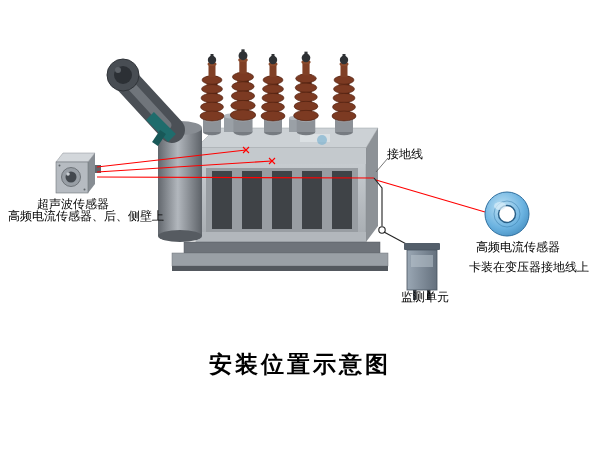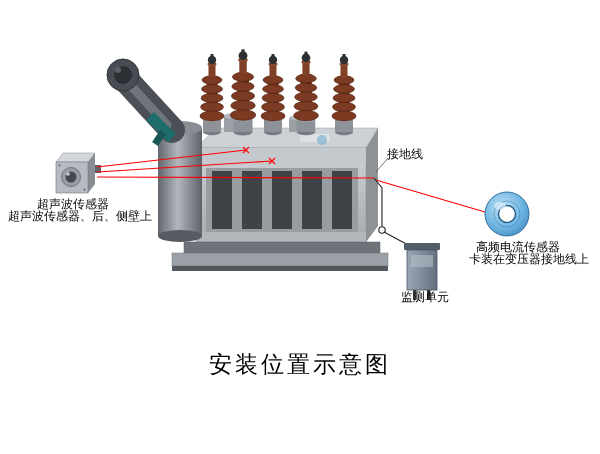--- a/index.html
+++ b/index.html
@@ -18,21 +18,21 @@
     color:#000000;
     white-space:nowrap;
   }
   .title{
     position:absolute;
     left:0;right:0;
     top:349px;
     text-align:center;
     font-family:"Liberation Serif","DejaVu Serif",serif;
     font-size:23px;
-    font-weight:normal;
+    font-weight:bold;
     letter-spacing:3px;
     color:#000000;
   }
 </style>
 </head>
 <body>
 
 <div class="canvas">
 
   <svg width="600" height="454" viewBox="0 0 600 454" xmlns="http://www.w3.org/2000/svg">
@@ -171,23 +171,23 @@
 
     <g>
       <circle cx="507" cy="214" r="22" fill="url(#ringGrad)" stroke="#2f6f9f" stroke-width="1"></circle>
       <circle cx="507" cy="214" r="13" fill="none" stroke="#357aa8" stroke-width="1" opacity="0.5"></circle>
       <circle cx="507" cy="214" r="8.5" fill="#ffffff" stroke="#2a6088" stroke-width="1.5"></circle>
       <ellipse cx="500" cy="206" rx="6" ry="4" fill="#d8eefa" opacity="0.7"></ellipse>
     </g>
   </svg>
 
   <div class="lbl" style="left:37px;top:197px;text-align:right;">超声波传感器</div>
-  <div class="lbl" style="left:8px;top:209px;">超声波传感器、后、侧壁上</div>
+  <div class="lbl" style="left:8px;top:209px;">高频电流传感器、后、侧壁上</div>
 
   <div class="lbl" style="left:387px;top:147px;">接地线</div>
 
   <div class="lbl" style="left:476px;top:240px;text-align:center;">高频电流传感器</div>
-  <div class="lbl" style="left:469px;top:252px;text-align:right;">卡装在变压器接地线上</div>
+  <div class="lbl" style="left:469px;top:260px;text-align:right;">卡装在变压器接地线上</div>
 
   <div class="lbl" style="left:401px;top:290px;">监测单元</div>
 
   <div class="title">安装位置示意图</div>
 </div>
 
 </body></html>

